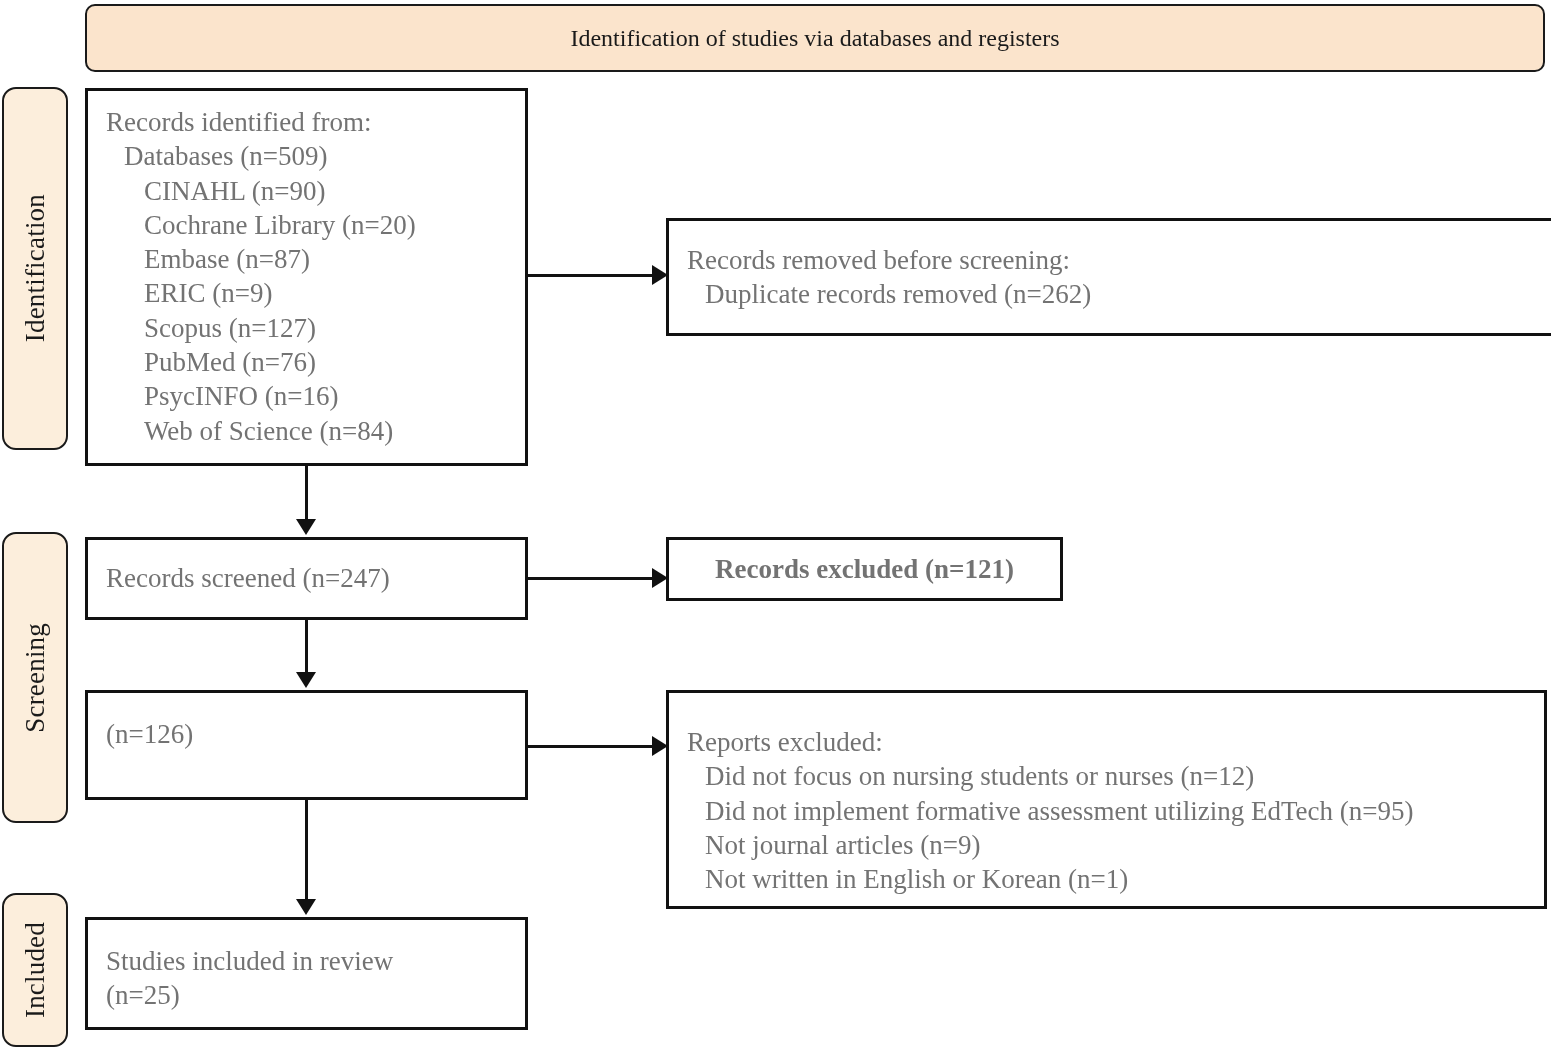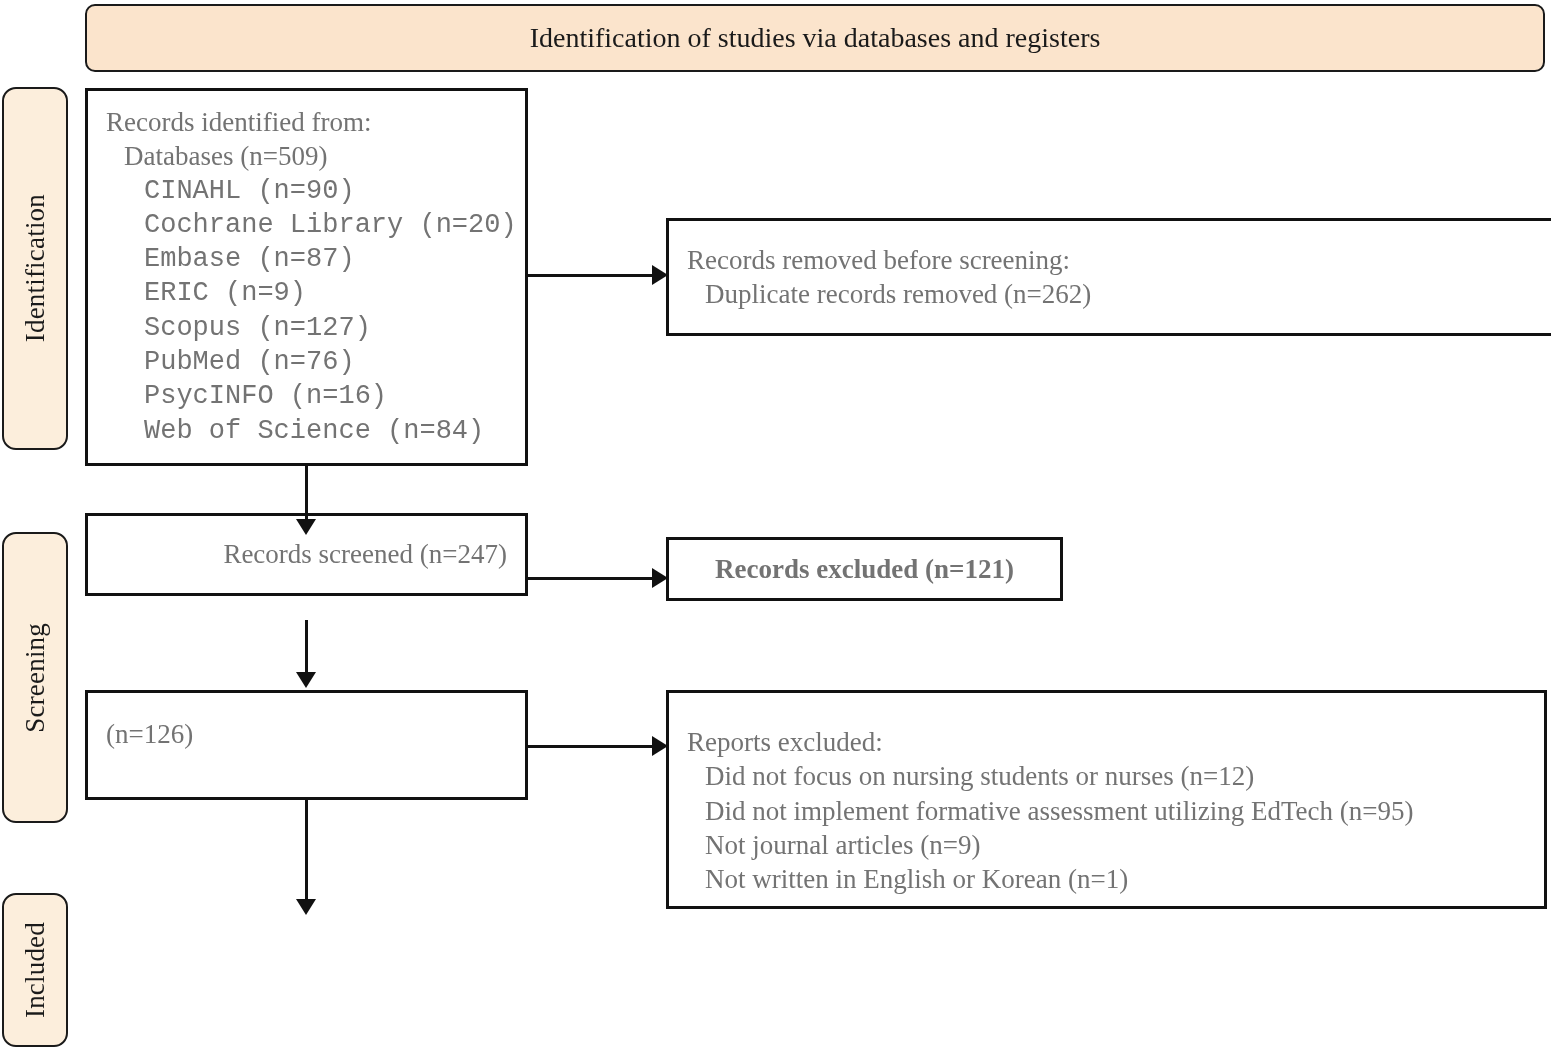--- a/index.html
+++ b/index.html
@@ -52,40 +52,40 @@
     height: 68px;
     box-sizing: border-box;
     background: #FBE4CC;
     border: 2px solid #1a1a1a;
     border-radius: 10px;
     display: flex;
     align-items: center;
     justify-content: center;
   }
   #header-banner .banner-text {
-    font-size: 28px;
+    font-size: 24px;
     color: #1a1a1a;
   }
 
   
   .flow-box {
     position: absolute;
     box-sizing: border-box;
     background: #ffffff;
     border: 3px solid #111111;
     padding: 14px 18px;
   }
   .flow-box .line {
     font-size: 27px;
     line-height: 1.27;
     white-space: pre;
     color: #737373;
   }
   .indent-1 { padding-left: 18px; }
-  .indent-2 { padding-left: 38px; font-family: Liberation Mono, monospace; }
+  .indent-2 { padding-left: 38px; }
 
   
   .conn {
     position: absolute;
     background: #111111;
   }
   .conn-h { height: 3px; }
   .conn-v { width: 3px; }
   .arrow-right {
     position: absolute;
@@ -134,40 +134,44 @@
     <div class="line indent-2">PubMed (n=76)</div>
     <div class="line indent-2">PsycINFO (n=16)</div>
     <div class="line indent-2">Web of Science (n=84)</div>
   </div>
 
   <div class="flow-box" style="left:666px; top:218px; width:902px; height:118px; padding-top:22px;">
     <div class="line">Records removed before screening:</div>
     <div class="line indent-1">Duplicate records removed (n=262)</div>
   </div>
 
-  <div class="flow-box" style="left:85px; top:513px; width:443px; height:83px; display:flex; align-items:center; justify-content:flex-end;">
+  <div class="flow-box" style="left:85px; top:537px; width:443px; height:83px; display:flex; align-items:center; justify-content:flex-start;">
     <div class="line">Records screened (n=247)</div>
   </div>
 
   <div class="flow-box" style="left:666px; top:537px; width:397px; height:64px; display:flex; align-items:center; justify-content:center;font-weight:bold;">
     <div class="line">Records excluded (n=121)</div>
   </div>
 
   <div class="flow-box" style="left:85px; top:690px; width:443px; height:110px; padding-top:24px;">
     <div class="line">(n=126)</div>
   </div>
 
   <div class="flow-box" style="left:666px; top:690px; width:881px; height:219px; padding-top:32px;">
     <div class="line">Reports excluded:</div>
     <div class="line indent-1">Did not focus on nursing students or nurses (n=12)</div>
     <div class="line indent-1">Did not implement formative assessment utilizing EdTech (n=95)</div>
     <div class="line indent-1">Not journal articles (n=9)</div>
     <div class="line indent-1">Not written in English or Korean (n=1)</div>
   </div>
 
+  <div class="flow-box" style="left:85px; top:917px; width:443px; height:113px; padding-top:24px;">
+    <div class="line">Studies included in review</div>
+    <div class="line">(n=25)</div>
+  </div>
 
   <div class="conn conn-h" style="left:528px; top:274px; width:126px;"></div>
   <div class="arrow-right" style="left:652px; top:265px;"></div>
 
   <div class="conn conn-v" style="left:305px; top:466px; height:55px;"></div>
   <div class="arrow-down" style="left:296px; top:519px;"></div>
 
   <div class="conn conn-h" style="left:528px; top:577px; width:126px;"></div>
   <div class="arrow-right" style="left:652px; top:568px;"></div>
 

